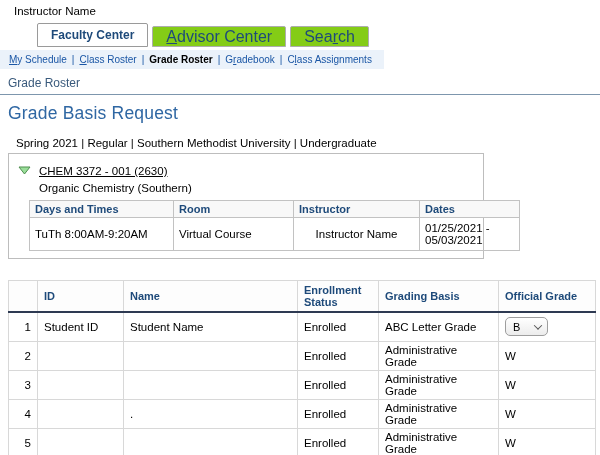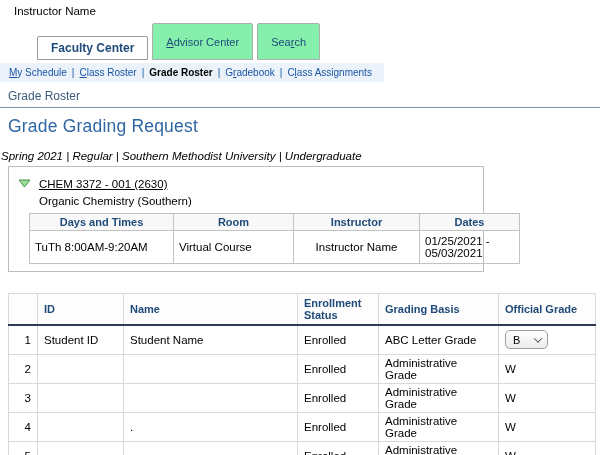--- a/index.html
+++ b/index.html
@@ -3,52 +3,52 @@
 <meta charset="utf-8">
 <style>
   * { box-sizing: border-box; margin: 0; padding: 0; }
   html, body { width: 600px; height: 455px; overflow: hidden; background: #fff;
     font-family: "Liberation Sans", sans-serif; color: #000; }
 
   .username { padding: 5px 0 0 14px; font-size: 11.5px; }
 
   
   .tabs { display: flex; align-items: flex-end; margin: 6px 0 0 8px; gap: 4px; padding-left: 29px; }
-  .tab { border: 1px solid #adadad; background: #86efac; color: #1e4a7a;
-    font-size: 11px; padding: 4px 13px; height: 37px; display: flex; align-items: center;
+  .tab { border: 1px solid #adadad; background: #84cc16; color: #1e4a7a;
+    font-size: 16px; padding: 4px 13px; height: 21px; display: flex; align-items: center;
     border-radius: 2px 2px 0 0; cursor: default; white-space: nowrap; }
   .tab.active { background: #fff; font-weight: bold; font-size: 12px; height: 24px;
     border-color: #9a9a9a; }
   .hot { text-decoration: underline; }
 
   
   .navstrip { margin: 3px 0 0 0; background: #ebf2fa; display: inline-block;
     padding: 4px 12px 4px 9px; font-size: 10px; white-space: nowrap; }
   .navstrip a { color: #1a56a5; text-decoration: none; cursor: pointer; }
   .nav-sep { color: #1a56a5; padding: 0 5px; }
   .nav-current { font-weight: bold; color: #000; }
 
   .pgname { margin: 7px 0 0 8px; font-size: 12px; color: #3a5a7c; }
   .rule { border: 0; border-top: 1px solid #7d96ad; margin-top: 4px; }
   .title { margin: 8px 0 0 8px; font-size: 17.5px; color: #2f67a3; letter-spacing: .2px; }
-  .termline { margin: 13px 0 0 1px; font-size: 11.5px; font-style: italic; }
+  .termline { margin: 13px 0 0 16px; font-size: 11.5px; }
 
   
   .coursebox { position: relative; margin: 4px 0 0 8px; width: 476px; height: 106px;
     border: 1px solid #bdbdbd; background: #fff; }
   .tri { position: absolute; left: 9px; top: 7px; cursor: pointer; }
   .course-link { position: absolute; left: 30px; top: 11px; font-size: 11.5px;
     color: #000; text-decoration: underline; cursor: pointer; }
   .course-sub { position: absolute; left: 30px; top: 28px; font-size: 11.5px; }
   table.meet { position: absolute; left: 20px; top: 46px; width: 490px;
     border-collapse: collapse; table-layout: fixed; font-size: 11.5px; }
   table.meet th, table.meet td { border: 1px solid #c2c2c2; }
   table.meet { border: 1px solid #a8a8a8; }
   table.meet th { background: #f8f8f8; color: #1e4a7a; font-weight: bold;
-    text-align: center; padding: 2px 5px; height: 17px; font-size: 11px; }
+    text-align: left; padding: 2px 5px; height: 17px; font-size: 11px; }
   table.meet td { padding: 4px 5px; height: 31px; vertical-align: middle; }
   td.meet-instr { text-align: center; }
 
   
   table.roster { margin: 21px 0 0 8px; width: 587px; border-collapse: collapse;
     table-layout: fixed; font-size: 11.5px; border: 1px solid #c9c9c9; }
   table.roster td, table.roster th { border: 1px solid #d8d8d8; overflow: hidden; }
   table.roster th { color: #1e4a7a; font-weight: bold; font-size: 11px; background: #fdfdfd;
     border-bottom: 2px solid #2e3a52; padding: 3px 6px; height: 28px;
     text-align: left; vertical-align: middle; }
@@ -86,21 +86,21 @@
     <span>Sea</span><span class="hot">r</span><span>ch</span></span>
   </div>
 </div>
 
 <div class="navstrip">
   <a><span></span><span class="hot">M</span><span>y Schedule</span></a><span class="nav-sep">|</span><a><span></span><span class="hot">C</span><span>lass Roster</span></a><span class="nav-sep">|</span><span class="nav-current">Grade Roster</span><span class="nav-sep">|</span><a><span>G</span><span class="hot">r</span><span>adebook</span></a><span class="nav-sep">|</span><a><span>C</span><span class="hot">l</span><span>ass Assignments</span></a>
 </div>
 
 <div class="pgname">Grade Roster</div>
 <hr class="rule">
-<div class="title">Grade Grading Request</div>
+<div class="title">Grade Basis Request</div>
 
 <div class="termline">Spring 2021 | Regular | Southern Methodist University | Undergraduate</div>
 
 <div class="coursebox">
   <span class="tri">
     <svg width="13" height="9" viewBox="0 0 13 9">
         <path d="M1 1 L12 1 L6.5 8 Z" fill="#9ade9a" stroke="#4f8f4f" stroke-width="1"></path>
       </svg>
   </span>
   <a class="course-link">CHEM 3372 - 001 (2630)</a>

